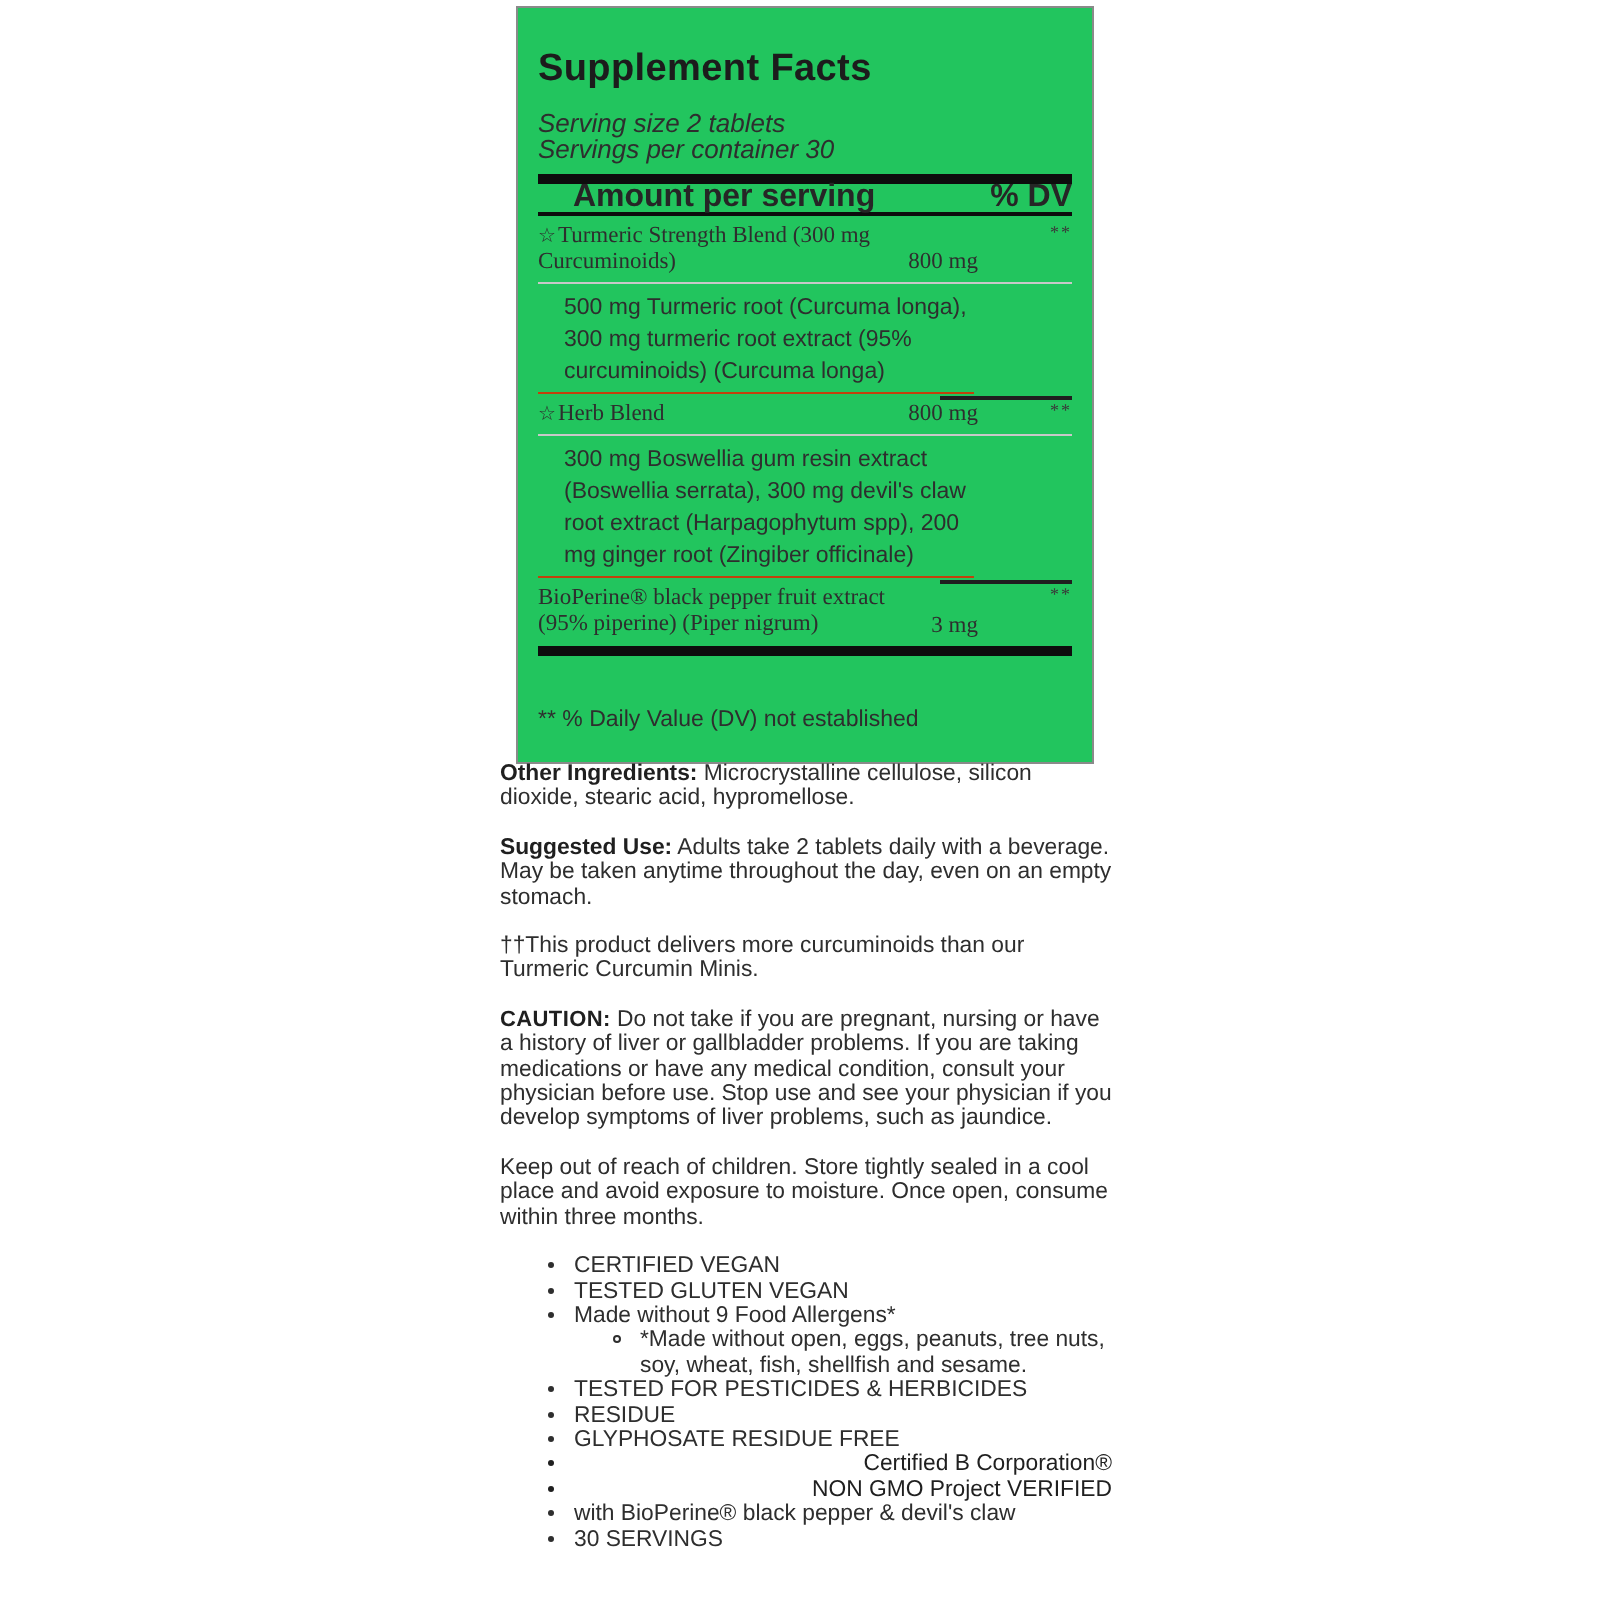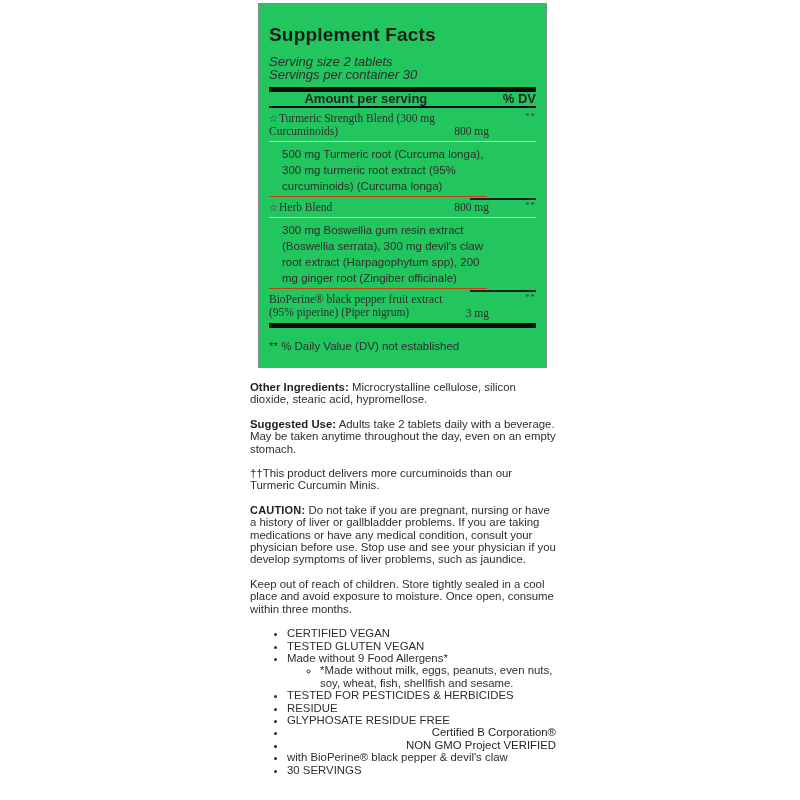--- a/index.html
+++ b/index.html
@@ -22,21 +22,21 @@
   }
   .facts-title {
     font-size: 19px; font-weight: bold; color: #1c1c1c;
     margin: 10px 0 10px 0; letter-spacing: 0.2px;
   }
   .serving-line { font-size: 13px; line-height: 12.5px; color: #2e2e2e; font-style: italic; }
   .bar { background: #0d0d0d; border: 0; }
   .bar-thick { height: 5px; margin-top: 6px; }
   .col-head {
     display: flex; justify-content: space-between; align-items: center;
-    font-weight: bold; font-size: 13px; line-height: 12px;
+    font-weight: bold; font-size: 16px; line-height: 12px;
     padding: 1px 0;
   }
   .col-amt { flex: 1; text-align: center; padding-right: 40px; }
   .col-dv { text-align: right; }
   .bar-med { height: 2px; }
 
   .row {
     position: relative;
     font-size: 11.5px; line-height: 13px;
     padding: 4px 0 3px 0;
@@ -58,21 +58,21 @@
   }
   .topseg::before {
     content: ""; position: absolute; top: 1px; right: 0;
     width: 66px; height: 2px; background: #1f1f1f;
   }
   .sub-block {
     font-size: 11.5px; line-height: 16px; color: #2e2e2e;
     padding: 4px 0 2px 13px; width: 218px;
     border-bottom: 1px solid #c2410c;
   }
-  .footnote { font-size: 11.5px; line-height: 13px; padding-top: 12px; color: #2e2e2e; }
+  .footnote { font-size: 11.5px; line-height: 13px; padding-top: 26px; color: #2e2e2e; }
 
   
   .info {
     position: absolute; left: 250px; top: 381px; width: 306px;
     font-size: 11.4px; line-height: 12.4px; color: #2e2e2e;
   }
   .info p { margin: 0 0 12px 0; }
   .info b { color: #1f1f1f; }
   .caps-label { font-size: 11px; letter-spacing: 0.2px; }
   .features { margin: 0 0 30px 0; padding-left: 37px; list-style: disc; }
@@ -136,21 +136,21 @@
     <p><b class="caps-label">CAUTION:</b> <span>Do not take if you are pregnant, nursing or have a history of liver or gallbladder problems. If you are taking medications or have any medical condition, consult your physician before use. Stop use and see your physician if you develop symptoms of liver problems, such as jaundice.</span></p>
 
     <p><span>Keep out of reach of children. Store tightly sealed in a cool place and avoid exposure to moisture. Once open, consume within three months.</span></p>
 
     <ul class="features">
       <li>CERTIFIED VEGAN</li>
       <li>TESTED GLUTEN VEGAN</li>
       <li>
         <span>Made without 9 Food Allergens*</span>
         <ul>
-          <li>*Made without milk, eggs, peanuts, even nuts, soy, wheat, fish, shellfish and sesame.</li>
+          <li>*Made without open, eggs, peanuts, tree nuts, soy, wheat, fish, shellfish and sesame.</li>
         </ul>
       </li>
       <li>TESTED FOR PESTICIDES &amp; HERBICIDES</li>
       <li>RESIDUE</li>
       <li>GLYPHOSATE RESIDUE FREE</li>
       <li class="bold-li">Certified B Corporation®</li>
       <li class="bold-li">NON GMO Project VERIFIED</li>
       <li>with BioPerine® black pepper &amp; devil's claw</li>
       <li>30 SERVINGS</li>
     </ul>

